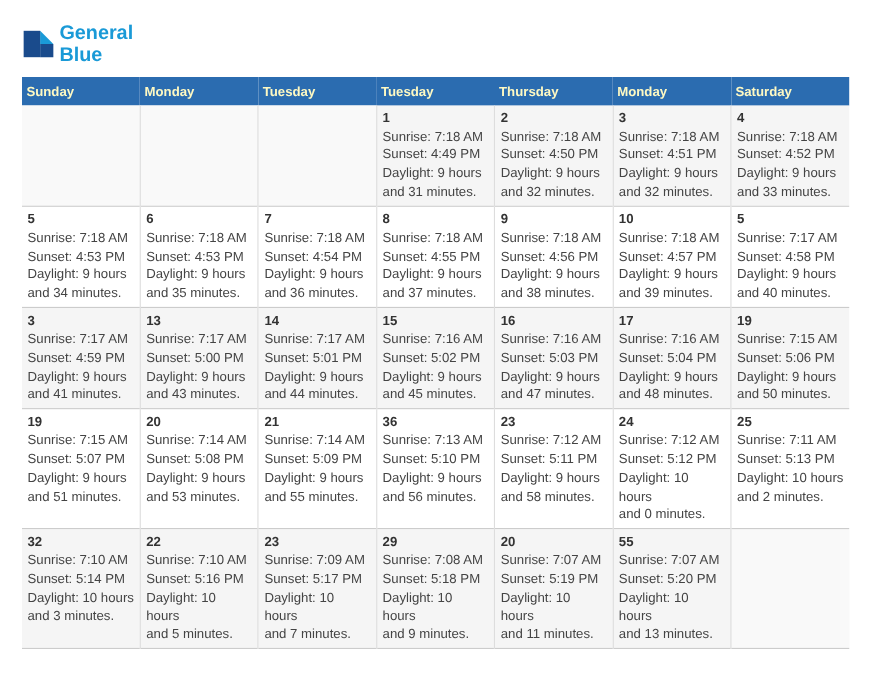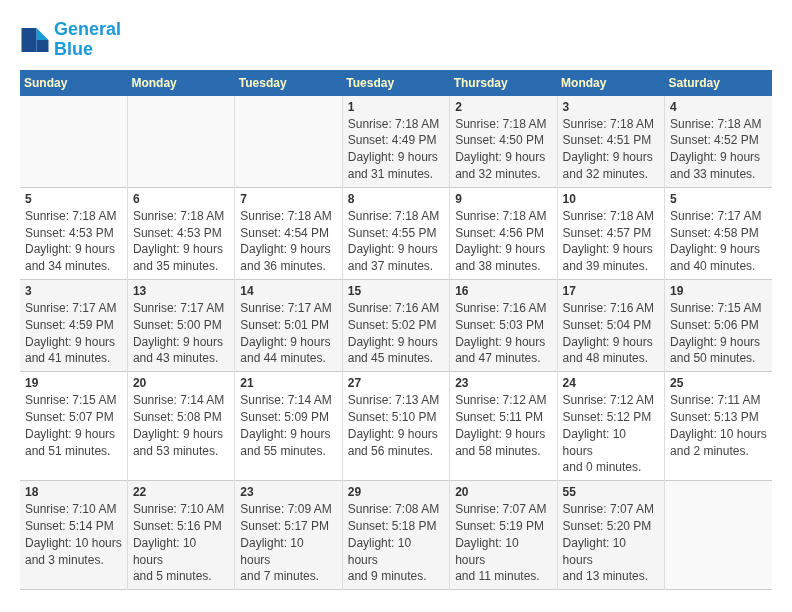--- a/index.html
+++ b/index.html
@@ -214,39 +214,39 @@
         </td>
         <td>
           <span class="day-num">20</span>
           <div class="cell-text">Sunrise: 7:14 AM<br>Sunset: 5:08 PM<br>Daylight: 9 hours<br>and 53 minutes.</div>
         </td>
         <td>
           <span class="day-num">21</span>
           <div class="cell-text">Sunrise: 7:14 AM<br>Sunset: 5:09 PM<br>Daylight: 9 hours<br>and 55 minutes.</div>
         </td>
         <td>
-          <span class="day-num">27</span>
+          <span class="day-num">36</span>
           <div class="cell-text">Sunrise: 7:13 AM<br>Sunset: 5:10 PM<br>Daylight: 9 hours<br>and 56 minutes.</div>
         </td>
         <td>
           <span class="day-num">23</span>
           <div class="cell-text">Sunrise: 7:12 AM<br>Sunset: 5:11 PM<br>Daylight: 9 hours<br>and 58 minutes.</div>
         </td>
         <td>
           <span class="day-num">24</span>
           <div class="cell-text">Sunrise: 7:12 AM<br>Sunset: 5:12 PM<br>Daylight: 10 hours<br>and 0 minutes.</div>
         </td>
         <td>
           <span class="day-num">25</span>
           <div class="cell-text">Sunrise: 7:11 AM<br>Sunset: 5:13 PM<br>Daylight: 10 hours<br>and 2 minutes.</div>
         </td>
       </tr>
       <tr>
         <td>
-          <span class="day-num">18</span>
+          <span class="day-num">32</span>
           <div class="cell-text">Sunrise: 7:10 AM<br>Sunset: 5:14 PM<br>Daylight: 10 hours<br>and 3 minutes.</div>
         </td>
         <td>
           <span class="day-num">22</span>
           <div class="cell-text">Sunrise: 7:10 AM<br>Sunset: 5:16 PM<br>Daylight: 10 hours<br>and 5 minutes.</div>
         </td>
         <td>
           <span class="day-num">23</span>
           <div class="cell-text">Sunrise: 7:09 AM<br>Sunset: 5:17 PM<br>Daylight: 10 hours<br>and 7 minutes.</div>
         </td>

